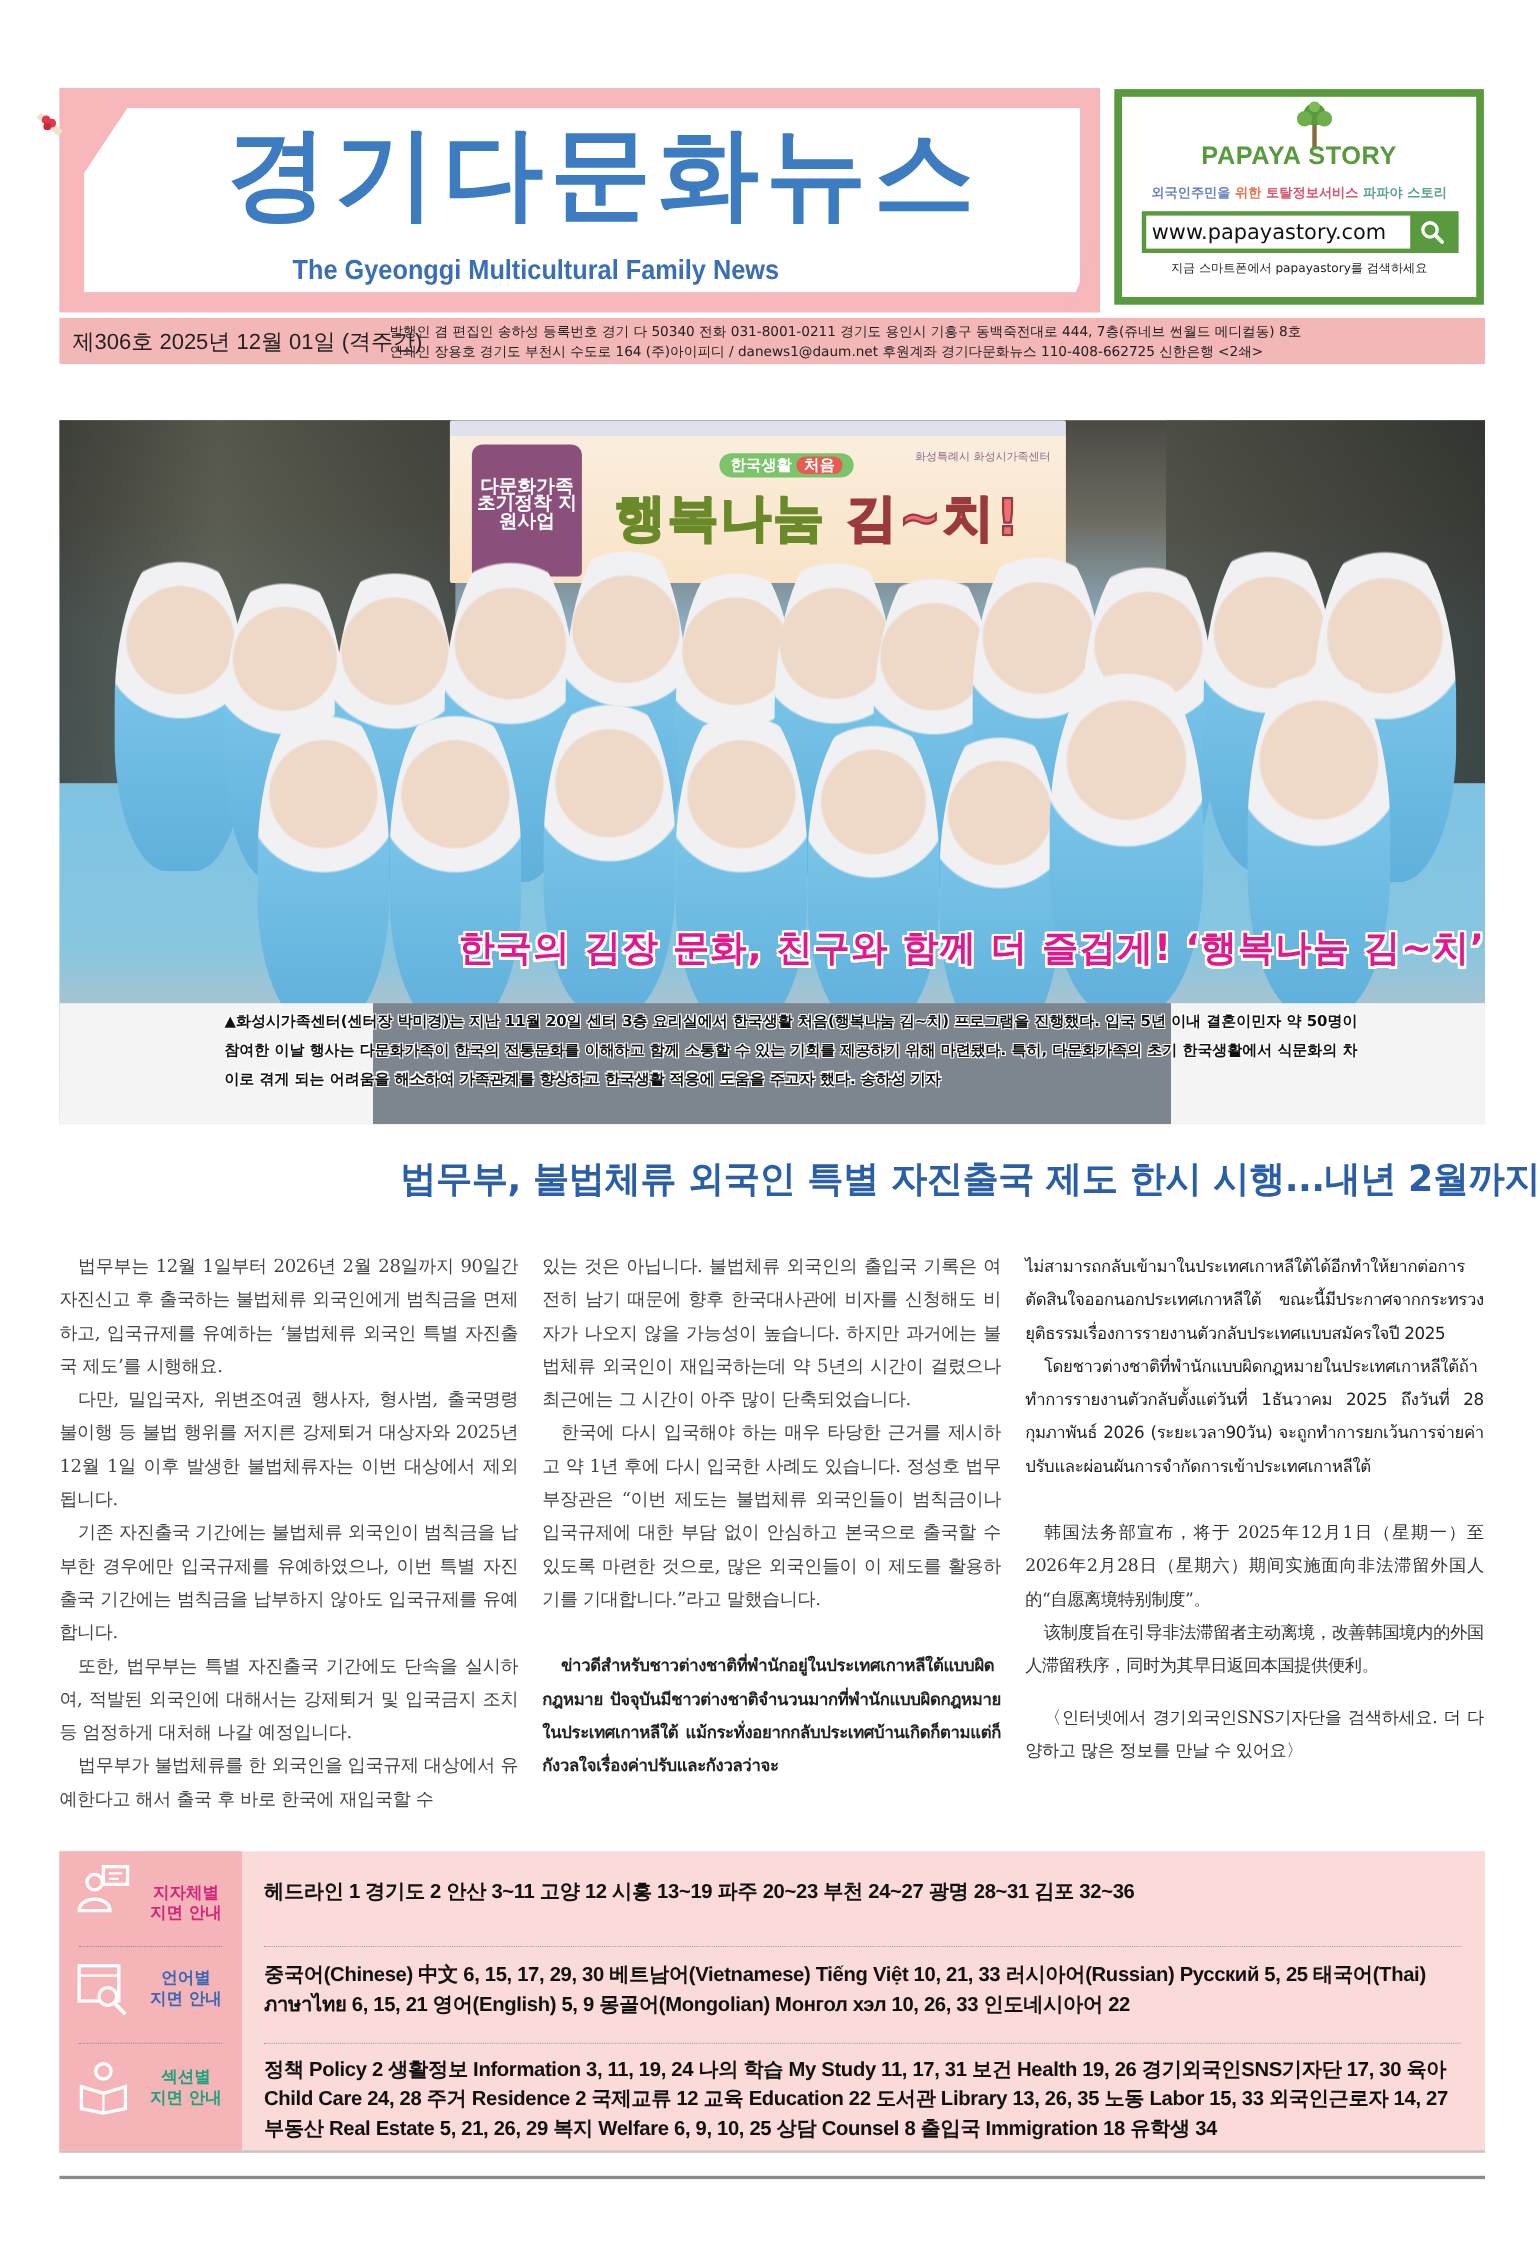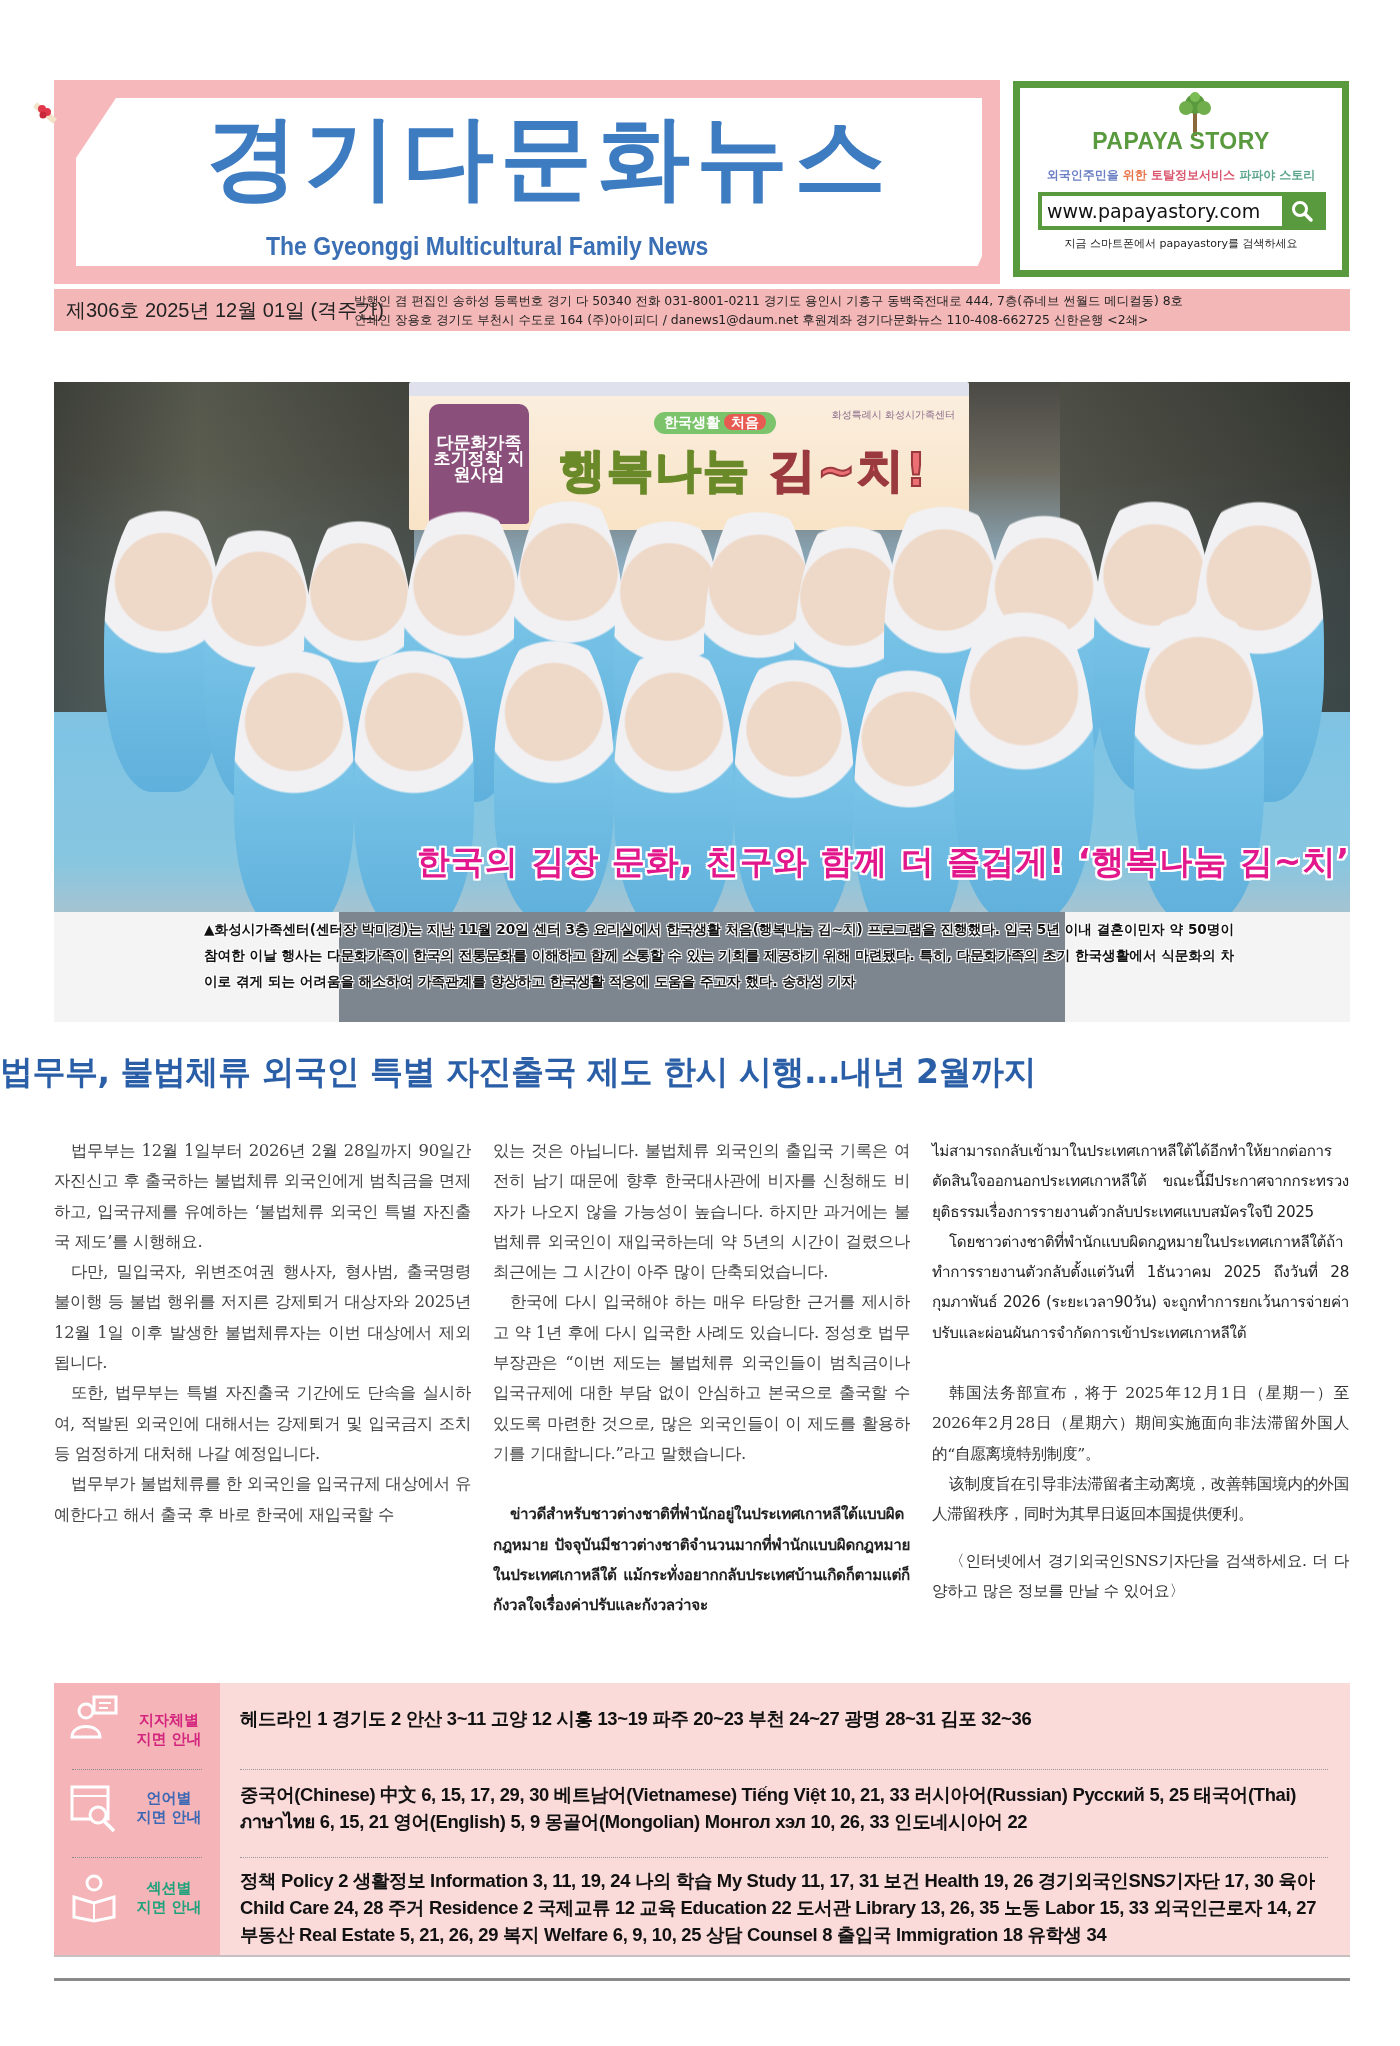--- a/index.html
+++ b/index.html
@@ -49,21 +49,21 @@
   .banner .logos { position: absolute; right: 14px; top: 26px; font-size: 10px; color: #8a6a8a; }
   .people { position: absolute; left: 0; top: 100px; width: 100%; height: 460px; }
   .person { position: absolute; border-radius: 50% 50% 40% 40%; background: radial-gradient(circle at 50% 30%, #eed8c8 0 22%, #f1f1f4 23% 32%, transparent 33%), linear-gradient(180deg, transparent 30%, #7fc8ea 30%, #5fb0dc 100%); }
   .floor { position: absolute; left: 0; bottom: 0; width: 100%; height: 110px; background: linear-gradient(90deg,#f4f4f4 0 22%, #7d858e 22% 78%, #f4f4f4 78%); }
   .photo-headline { position: absolute; left: 0; width: 100%; top: 458px; text-align: right; font-family: "DejaVu Sans", sans-serif; font-weight: bold; font-size: 33px; color: #e3178c;
     text-shadow: -2px -2px 0 #fff, 2px -2px 0 #fff, -2px 2px 0 #fff, 2px 2px 0 #fff, 0 2px 0 #fff, 0 -2px 0 #fff, 2px 0 0 #fff, -2px 0 0 #fff; letter-spacing: 1px; }
   .photo-caption { position: absolute; left: 150px; top: 534px; width: 1030px; font-size: 13.6px; line-height: 26px; color: #111; font-weight: bold;
     text-shadow: -1px -1px 0 #fff, 1px -1px 0 #fff, -1px 1px 0 #fff, 1px 1px 0 #fff; text-align: justify; }
 
   
-  .article-title { position: absolute; left: 0; width: 1400px; top: 1050px; text-align: left; font-family: "DejaVu Sans", sans-serif; font-weight: bold; font-size: 33px; color: #2a5ea6; letter-spacing: -0.5px; }
+  .article-title { position: absolute; left: 0; width: 1400px; top: 1050px; text-align: right; font-family: "DejaVu Sans", sans-serif; font-weight: bold; font-size: 33px; color: #2a5ea6; letter-spacing: -0.5px; }
   .col { position: absolute; top: 1136px; width: 417px; font-family: "DejaVu Serif", serif; font-size: 16.4px; line-height: 30.3px; color: #444; text-align: justify; letter-spacing: -0.3px; }
   .col p { text-indent: 17px; }
   .col p.noindent { text-indent: 0; }
   .col-1 { left: 54px; }
   .col-2 { left: 493px; }
   .col-3 { left: 932px; font-family: "DejaVu Sans", sans-serif; font-size: 15.2px; }
   .thai { font-family: "DejaVu Sans", sans-serif; color: #222; font-size: 15.2px; line-height: 30.3px; }
   .thai-bold { font-weight: bold; }
   .gap { height: 30px; }
   .zh { font-family: "DejaVu Serif", serif; font-size: 15.6px; color: #333; }
@@ -166,20 +166,21 @@
   <div class="floor"></div>
   <div class="photo-headline">한국의 김장 문화, 친구와 함께 더 즐겁게! ‘행복나눔 김~치’</div>
   <div class="photo-caption">▲화성시가족센터(센터장 박미경)는 지난 11월 20일 센터 3층 요리실에서 한국생활 처음(행복나눔 김~치) 프로그램을 진행했다. 입국 5년 이내 결혼이민자 약 50명이 참여한 이날 행사는 다문화가족이 한국의 전통문화를 이해하고 함께 소통할 수 있는 기회를 제공하기 위해 마련됐다. 특히, 다문화가족의 초기 한국생활에서 식문화의 차이로 겪게 되는 어려움을 해소하여 가족관계를 향상하고 한국생활 적응에 도움을 주고자 했다. 송하성 기자</div>
 </div>
 
 <h1 class="article-title">법무부, 불법체류 외국인 특별 자진출국 제도 한시 시행...내년 2월까지</h1>
 
 <div class="col col-1">
   <p>법무부는 12월 1일부터 2026년 2월 28일까지 90일간 자진신고 후 출국하는 불법체류 외국인에게 범칙금을 면제하고, 입국규제를 유예하는 ‘불법체류 외국인 특별 자진출국 제도’를 시행해요.</p>
   <p>다만, 밀입국자, 위변조여권 행사자, 형사범, 출국명령 불이행 등 불법 행위를 저지른 강제퇴거 대상자와 2025년 12월 1일 이후 발생한 불법체류자는 이번 대상에서 제외됩니다.</p>
+  <p>기존 자진출국 기간에는 불법체류 외국인이 범칙금을 납부한 경우에만 입국규제를 유예하였으나, 이번 특별 자진출국 기간에는 범칙금을 납부하지 않아도 입국규제를 유예합니다.</p>
   <p>또한, 법무부는 특별 자진출국 기간에도 단속을 실시하여, 적발된 외국인에 대해서는 강제퇴거 및 입국금지 조치 등 엄정하게 대처해 나갈 예정입니다.</p>
   <p>법무부가 불법체류를 한 외국인을 입국규제 대상에서 유예한다고 해서 출국 후 바로 한국에 재입국할 수</p>
 </div>
 
 <div class="col col-2">
   <p class="noindent">있는 것은 아닙니다. 불법체류 외국인의 출입국 기록은 여전히 남기 때문에 향후 한국대사관에 비자를 신청해도 비자가 나오지 않을 가능성이 높습니다. 하지만 과거에는 불법체류 외국인이 재입국하는데 약 5년의 시간이 걸렸으나 최근에는 그 시간이 아주 많이 단축되었습니다.</p>
   <p>한국에 다시 입국해야 하는 매우 타당한 근거를 제시하고 약 1년 후에 다시 입국한 사례도 있습니다. 정성호 법무부장관은 “이번 제도는 불법체류 외국인들이 범칙금이나 입국규제에 대한 부담 없이 안심하고 본국으로 출국할 수 있도록 마련한 것으로, 많은 외국인들이 이 제도를 활용하기를 기대합니다.”라고 말했습니다.</p>
   <div class="gap"></div>
   <p class="thai thai-bold">ข่าวดีสำหรับชาวต่างชาติที่พำนักอยู่ในประเทศเกาหลีใต้แบบผิดกฎหมาย ปัจจุบันมีชาวต่างชาติจำนวนมากที่พำนักแบบผิดกฎหมายในประเทศเกาหลีใต้ แม้กระทั่งอยากกลับประเทศบ้านเกิดก็ตามแต่ก็กังวลใจเรื่องค่าปรับและกังวลว่าจะ</p>
 </div>

